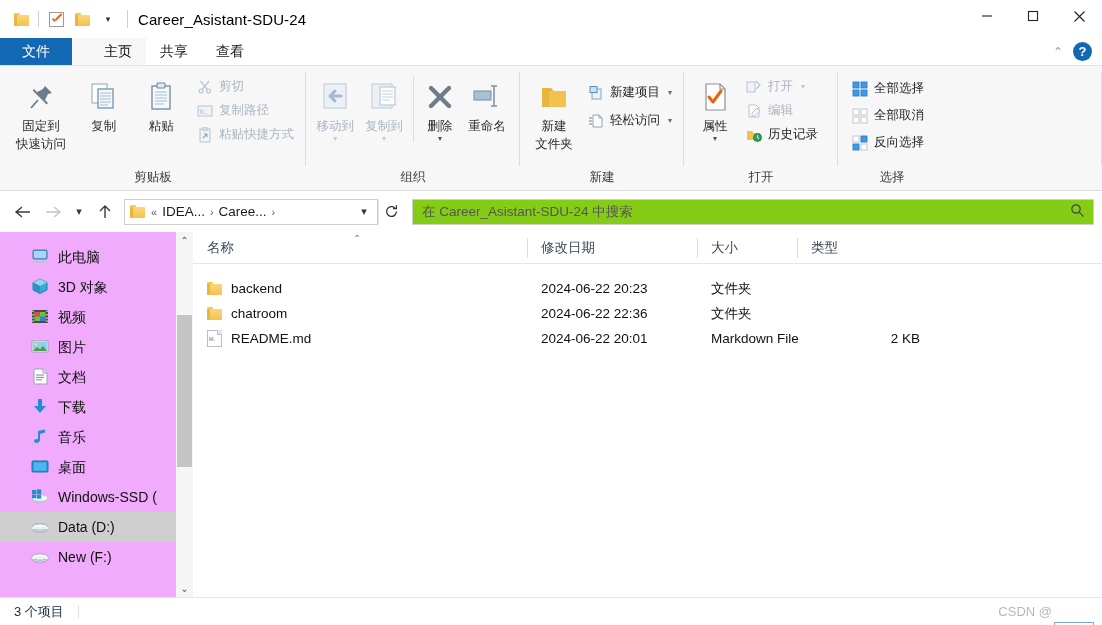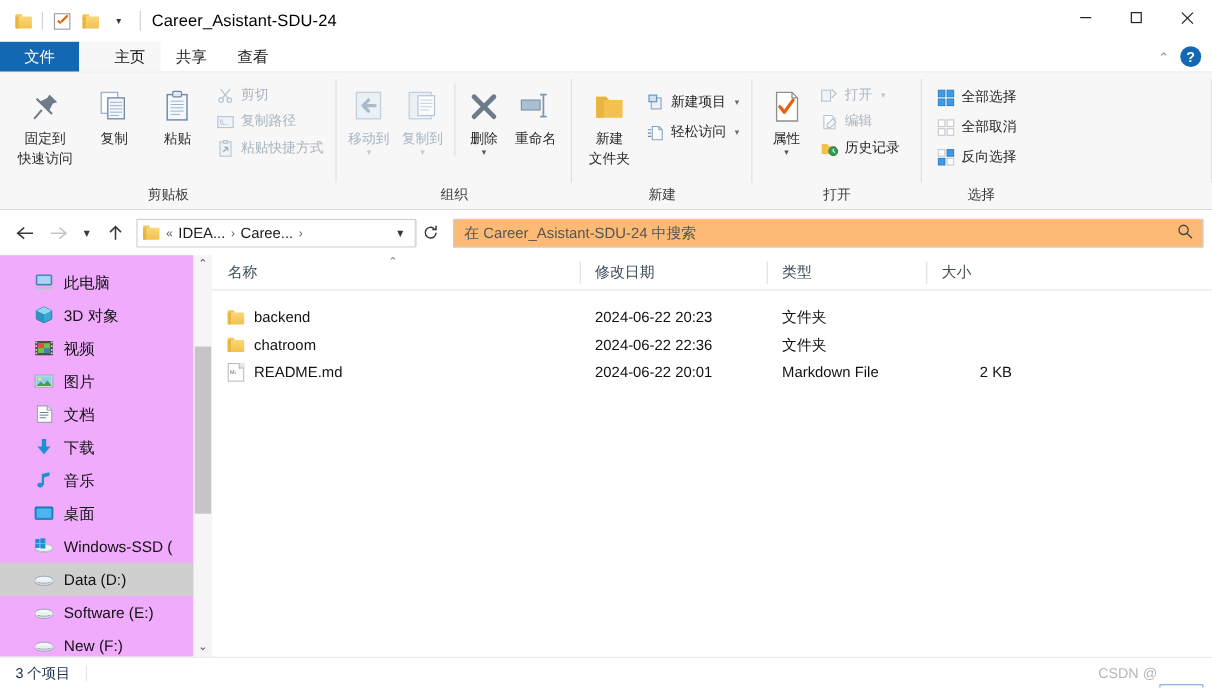--- a/index.html
+++ b/index.html
@@ -127,21 +127,21 @@
     flex: 0 0 254px; height: 26px; border:1px solid #cfcfcf; background:#fff;
     display:flex; align-items:center; padding: 0 2px 0 5px; margin-left: 4px;
   }
   .crumb { font-size: 13.5px; color:#1b1b1b; padding: 0 3px; white-space:nowrap; }
   .crumb-sep { font-size: 11px; color:#5a5a5a; padding: 0 2px; }
   .addr-right { margin-left:auto; display:flex; align-items:center; }
   .addr-caret { width:22px; text-align:center; font-size:11px; color:#333; }
   .refresh { width: 26px; display:flex; align-items:center; justify-content:center;
              font-size: 14px; color:#333; border-left:1px solid #e2e2e2; height:24px; }
   .searchbox {
-    flex: 1; height: 26px; border:1px solid #cfcfcf; background:#fdba74; margin-left: 8px;
+    flex: 1; height: 26px; border:1px solid #cfcfcf; background:#84cc16; margin-left: 8px;
     display:flex; align-items:center; padding: 0 8px 0 9px;
   }
   .searchbox .ph { font-size: 13.5px; color:#555; flex:1; white-space:nowrap; }
   .searchbox .mag { color:#333; font-size:14px; }
 
   
   .body {
     position: absolute; top: 232px; left:0; right:0; bottom: 28px;
     display: flex; background: #fff;
   }
@@ -720,30 +720,20 @@
         <span class="nlbl">Data (D:)</span>
       </div>
       <div class="navitem">
         <span class="ni">
           <svg width="20" height="17" viewBox="0 0 20 17">
             <ellipse cx="10" cy="11" rx="8" ry="3.2" fill="#dfe3e7" stroke="#9aa5b1" stroke-width="0.9"></ellipse>
             <ellipse cx="10" cy="9" rx="8" ry="3.2" fill="#f4f6f8" stroke="#9aa5b1" stroke-width="0.9"></ellipse>
             <rect x="2" y="9" width="16" height="2" fill="#eceff2"></rect>
           </svg>
         </span>
-        <span class="nlbl">Software (E:)</span>
-      </div>
-      <div class="navitem">
-        <span class="ni">
-          <svg width="20" height="17" viewBox="0 0 20 17">
-            <ellipse cx="10" cy="11" rx="8" ry="3.2" fill="#dfe3e7" stroke="#9aa5b1" stroke-width="0.9"></ellipse>
-            <ellipse cx="10" cy="9" rx="8" ry="3.2" fill="#f4f6f8" stroke="#9aa5b1" stroke-width="0.9"></ellipse>
-            <rect x="2" y="9" width="16" height="2" fill="#eceff2"></rect>
-          </svg>
-        </span>
         <span class="nlbl">New (F:)</span>
       </div>
     </div>
 
     <div class="navscroll">
       <div class="arrow">⌃</div>
       <div class="track">
         <div class="thumb"></div>
       </div>
       <div class="arrow">⌄</div>
@@ -751,25 +741,25 @@
 
     <div class="listpane">
       <div class="colhead">
         <div class="col" style="width:334px">
           <span>名称</span>
           <span class="sortmark" style="left:160px">⌃</span>
         </div>
         <div class="col" style="width:170px">
           <span>修改日期</span>
         </div>
+        <div class="col" style="width:100px">
+          <span>大小</span>
+        </div>
         <div class="col" style="width:145px">
           <span>类型</span>
-        </div>
-        <div class="col" style="width:100px">
-          <span>大小</span>
         </div>
       </div>
 
       <div style="padding-top:12px">
         <div class="row">
           <div class="cell name" style="width:334px">
             <span class="folder-ico">
                 <span class="tabp"></span>
                 <span class="body"></span>
               </span>

